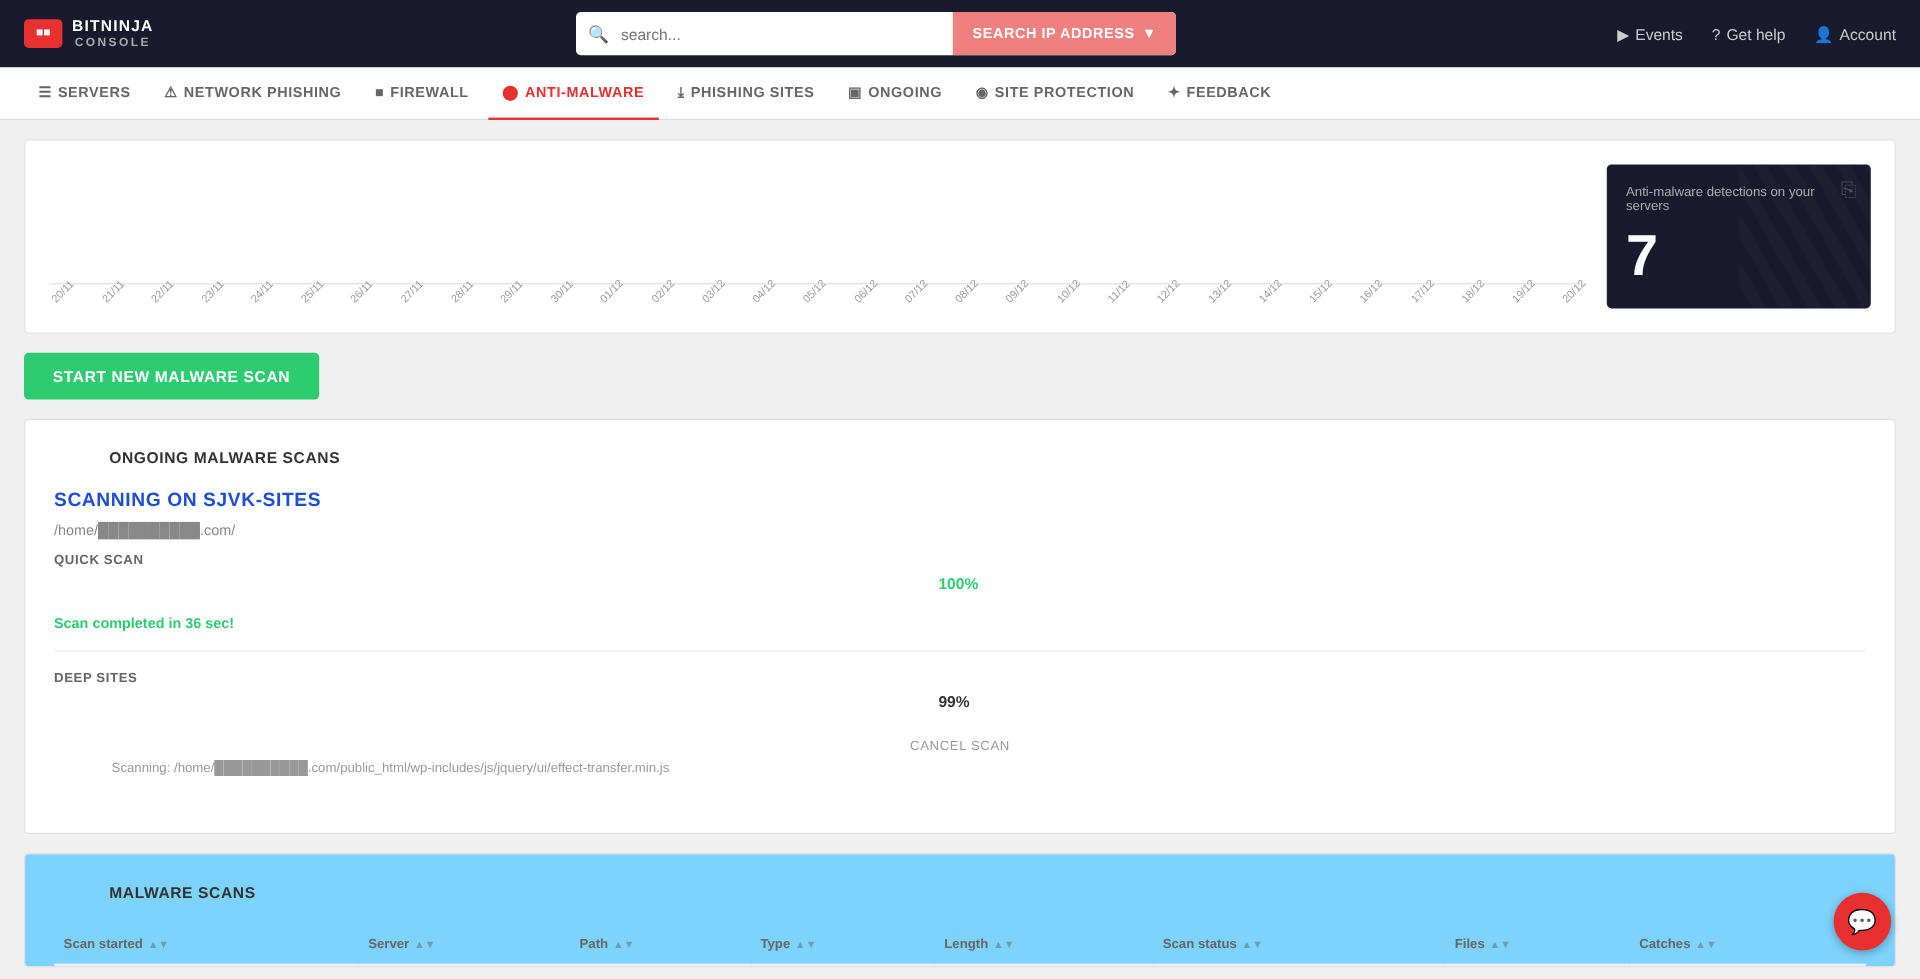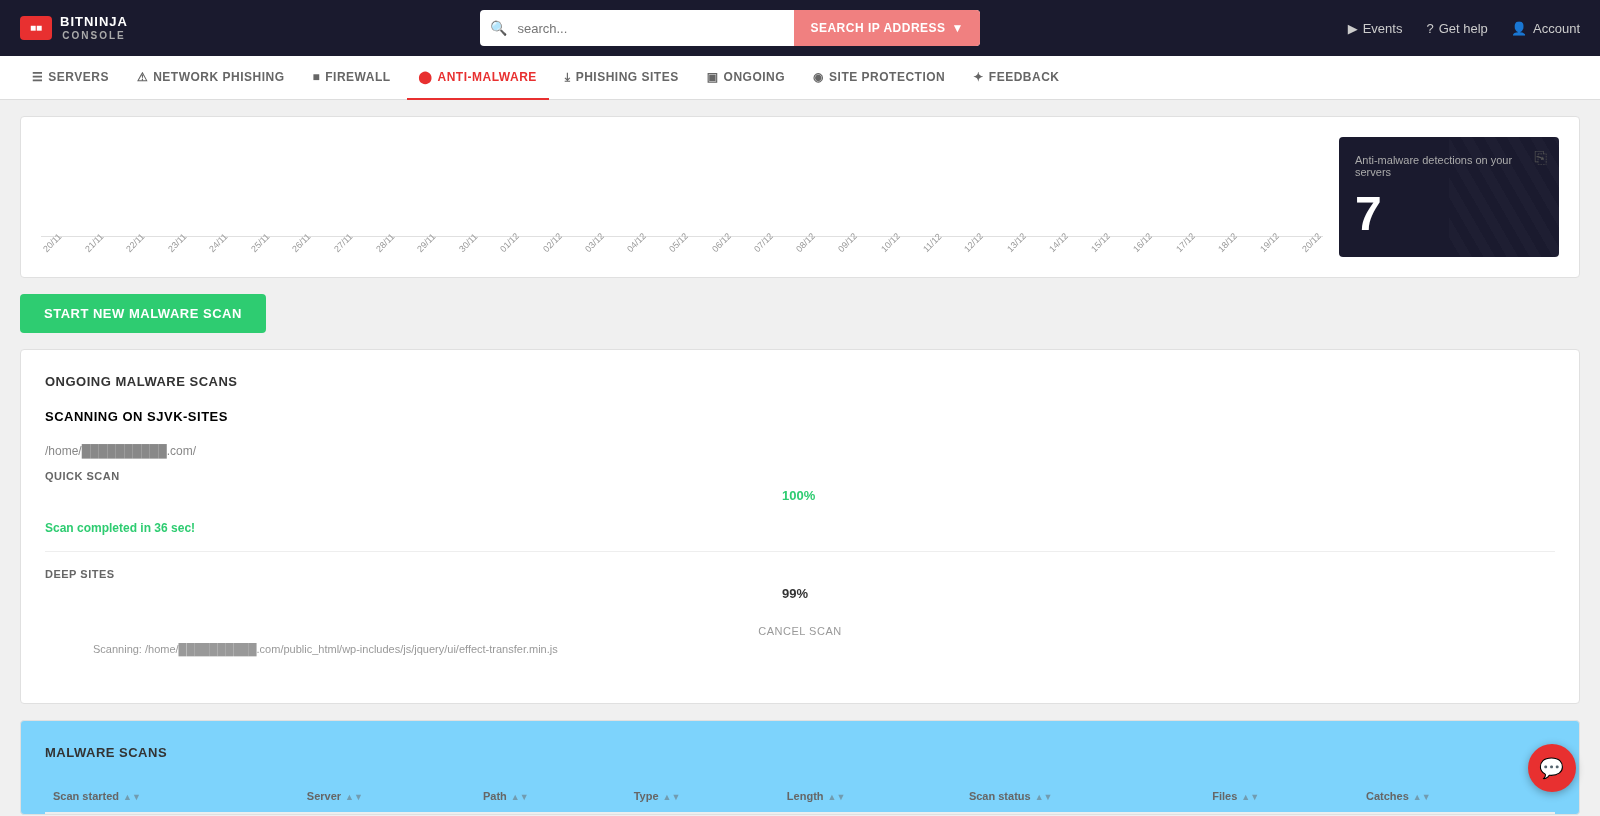--- a/index.html
+++ b/index.html
@@ -238,29 +238,30 @@
       border-radius: 4px;
       padding: 24px;
       margin-bottom: 16px;
     }
     .section-title {
       font-size: 13px;
       font-weight: 700;
       color: #333;
       margin-bottom: 20px;
       letter-spacing: 0.5px;
+      margin-left: 46px;
     }
 
     .scan-item { margin-bottom: 24px; }
     .scan-server-name {
-      font-size: 13px;
+      font-size: 16px;
       font-weight: 700;
-      color: #000000;
-      letter-spacing: 0.5px;
-      margin-bottom: 20px;
+      color: #1d4ed8;
+      letter-spacing: 0.5px;
+      margin-bottom: 8px;
     }
     .scan-path {
       font-size: 12px;
       color: #888;
       margin-bottom: 12px;
     }
     .scan-type-label {
       font-size: 11px;
       color: #666;
       font-weight: 600;

